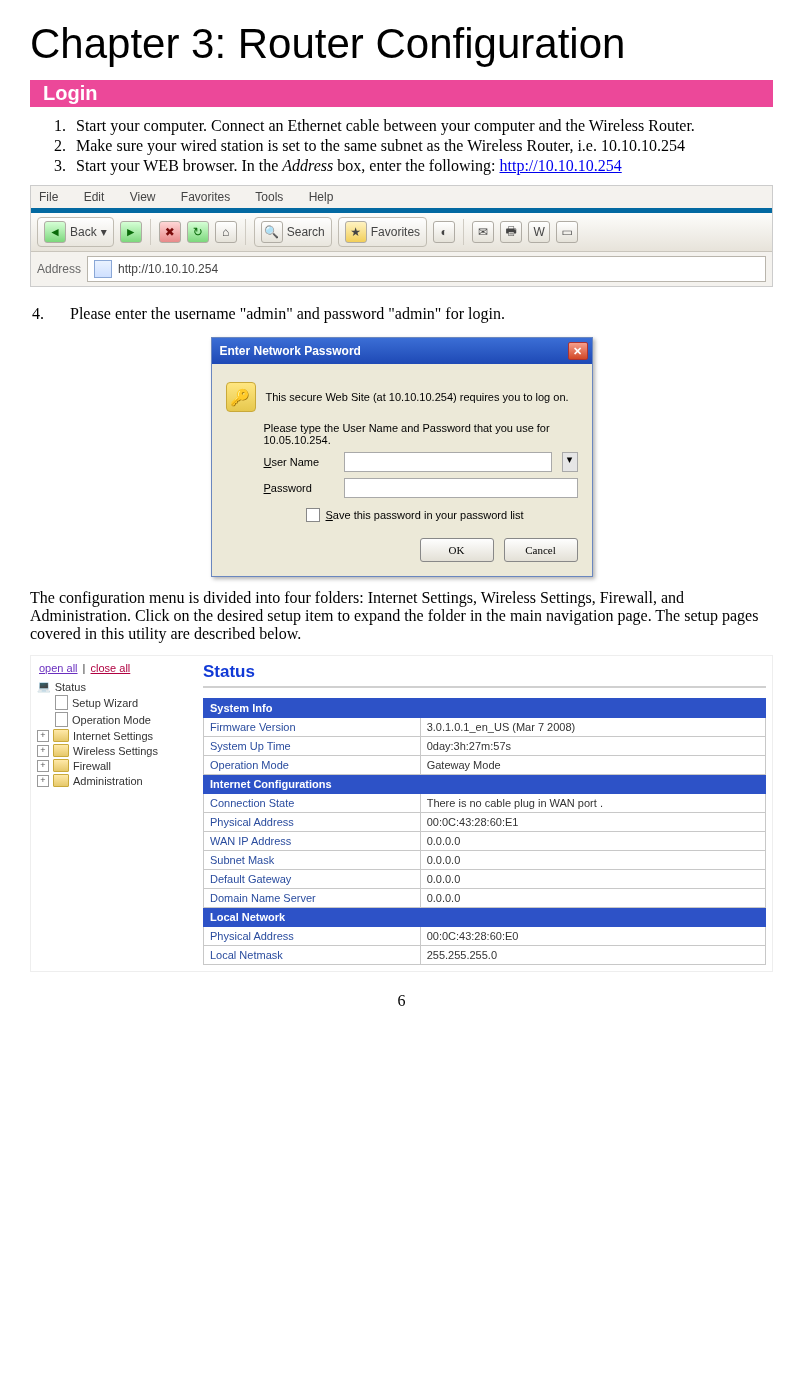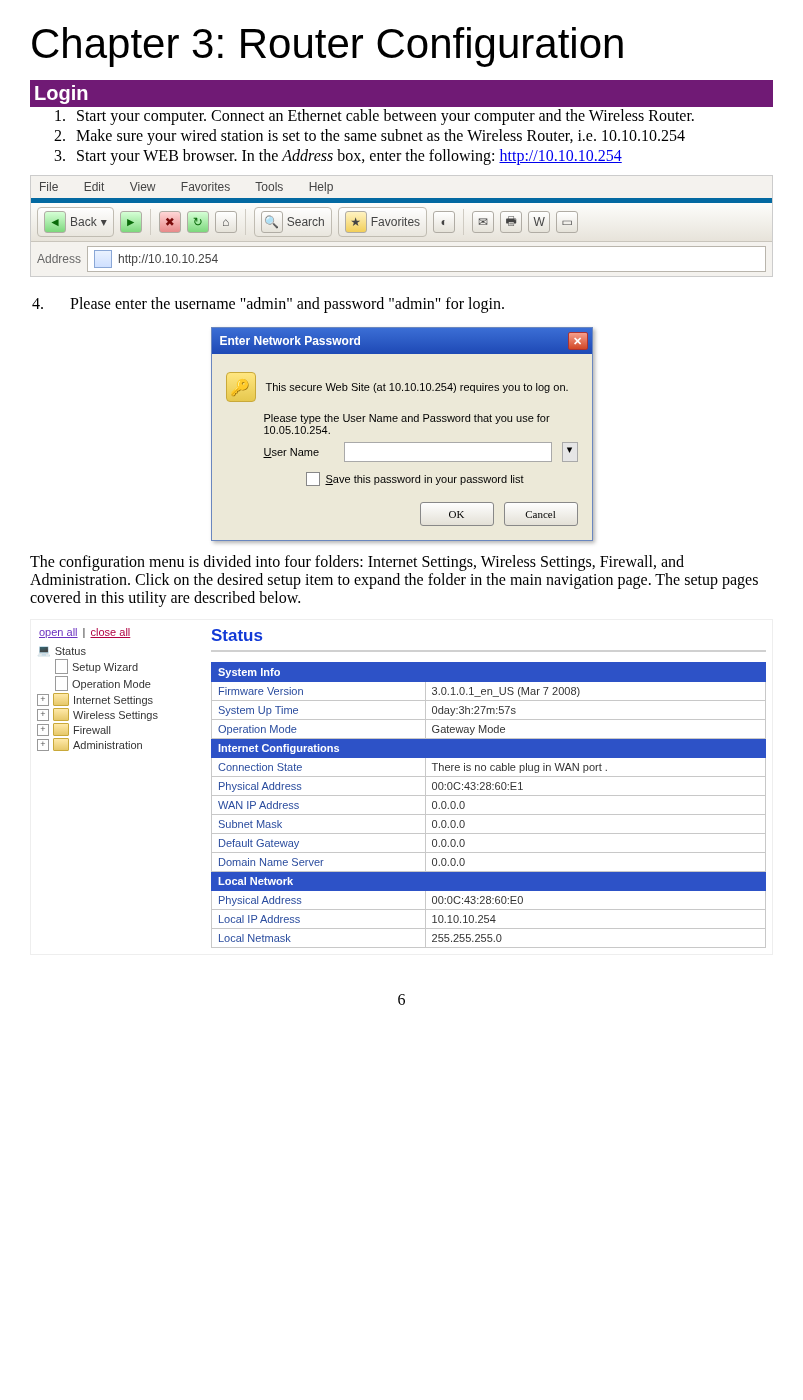--- a/index.html
+++ b/index.html
@@ -11,26 +11,27 @@
     box-sizing: border-box;
     color: #000;
   }
   h1.chapter {
     font-family: "Century Gothic", "Futura", Arial, sans-serif;
     font-weight: 500;
     font-size: 42px;
     margin: 0 0 12px 0;
   }
   .section-bar {
-    background: #701a75;
+    background: #ec4899;
     color: #fff;
     font-family: Arial, sans-serif;
     font-weight: bold;
     font-size: 20px;
-    padding: 2px 4px;
+    padding: 2px 13px;
+    margin-bottom: 10px;
   }
   ol.steps {
     margin: 0 0 10px 0;
     padding-left: 40px;
   }
   ol.steps li {
     margin-bottom: 2px;
     padding-left: 6px;
   }
   a.link { color: #0000ee; text-decoration: underline; }
@@ -109,22 +110,22 @@
     width:72px; height:22px; border:1px solid #888; background:linear-gradient(#fefefe,#e3e0d6);
     font-family:Tahoma; font-size:11px; display:flex; align-items:center; justify-content:center;
     border-radius:3px;
     text-align:center;
   }
 
   p.body { margin:4px 0 12px 0; }
 
   
   .statuswrap {
-    display:flex; gap:24px; font-family: Tahoma, Arial, sans-serif; font-size:11px;
-    border:1px solid #eee; padding:6px; margin-bottom:36px;
+    display:flex; gap:16px; font-family: Tahoma, Arial, sans-serif; font-size:11px;
+    border:1px solid #eee; padding:6px; margin-bottom:20px;
   }
   .tree { width:150px; color:#333; }
   .tree .toplinks { margin-bottom:6px; }
   .tree .toplinks a { color:#6a2fbf; text-decoration:underline; margin:0 2px; }
   .tree .toplinks a.close { color:#b00040; }
   .node { display:flex; align-items:center; gap:4px; margin:2px 0; }
   .node .exp {
     width:10px; height:10px; border:1px solid #999; font-size:9px; line-height:9px;
     text-align:center; color:#555; background:#fff;
   }
@@ -225,20 +226,24 @@
       <div class="dlg-row">
         <div class="keyicon">🔑</div>
         <div style="flex:1">This secure Web Site (at 10.10.10.254) requires you to log on.</div>
       </div>
       <div style="margin:10px 0 6px 38px;">Please type the User Name and Password that you use for 10.05.10.254.</div>
       <div class="dlg-row" style="margin-left:38px;">
         <span class="lbl"><span class="underline-accent">U</span>ser Name</span>
         <div class="txtin"></div>
         <span style="border:1px solid #a9a9a9;background:#e6e6e6;width:14px;height:18px;text-align:center;">▾</span>
       </div>
+      <div class="dlg-row" style="margin-left:38px;">
+        <span class="lbl"><span class="underline-accent">P</span>assword</span>
+        <div class="txtin"></div>
+      </div>
       <div class="chkrow">
         <div style="width:12px;height:12px;border:1px solid #888;background:#fff;"></div>
         <span><span class="underline-accent">S</span>ave this password in your password list</span>
       </div>
       <div class="btnrow">
         <div class="winbtn">OK</div>
         <div class="winbtn">Cancel</div>
       </div>
     </div>
   </div>
@@ -333,24 +338,20 @@
             <td class="val">0.0.0.0</td>
           </tr>
       <tr class="hdr">
             <td colspan="2">Local Network</td>
           </tr>
       <tr>
             <td>Physical Address</td>
             <td class="val">00:0C:43:28:60:E0</td>
           </tr>
       <tr>
-            <td>Local IP Address</td>
-            <td class="val">10.10.10.254</td>
-          </tr>
-      <tr>
             <td>Local Netmask</td>
             <td class="val">255.255.255.0</td>
           </tr>
     </tbody>
       </table>
   </div>
 </div>
 
 <div class="pagenum">6</div>
 

